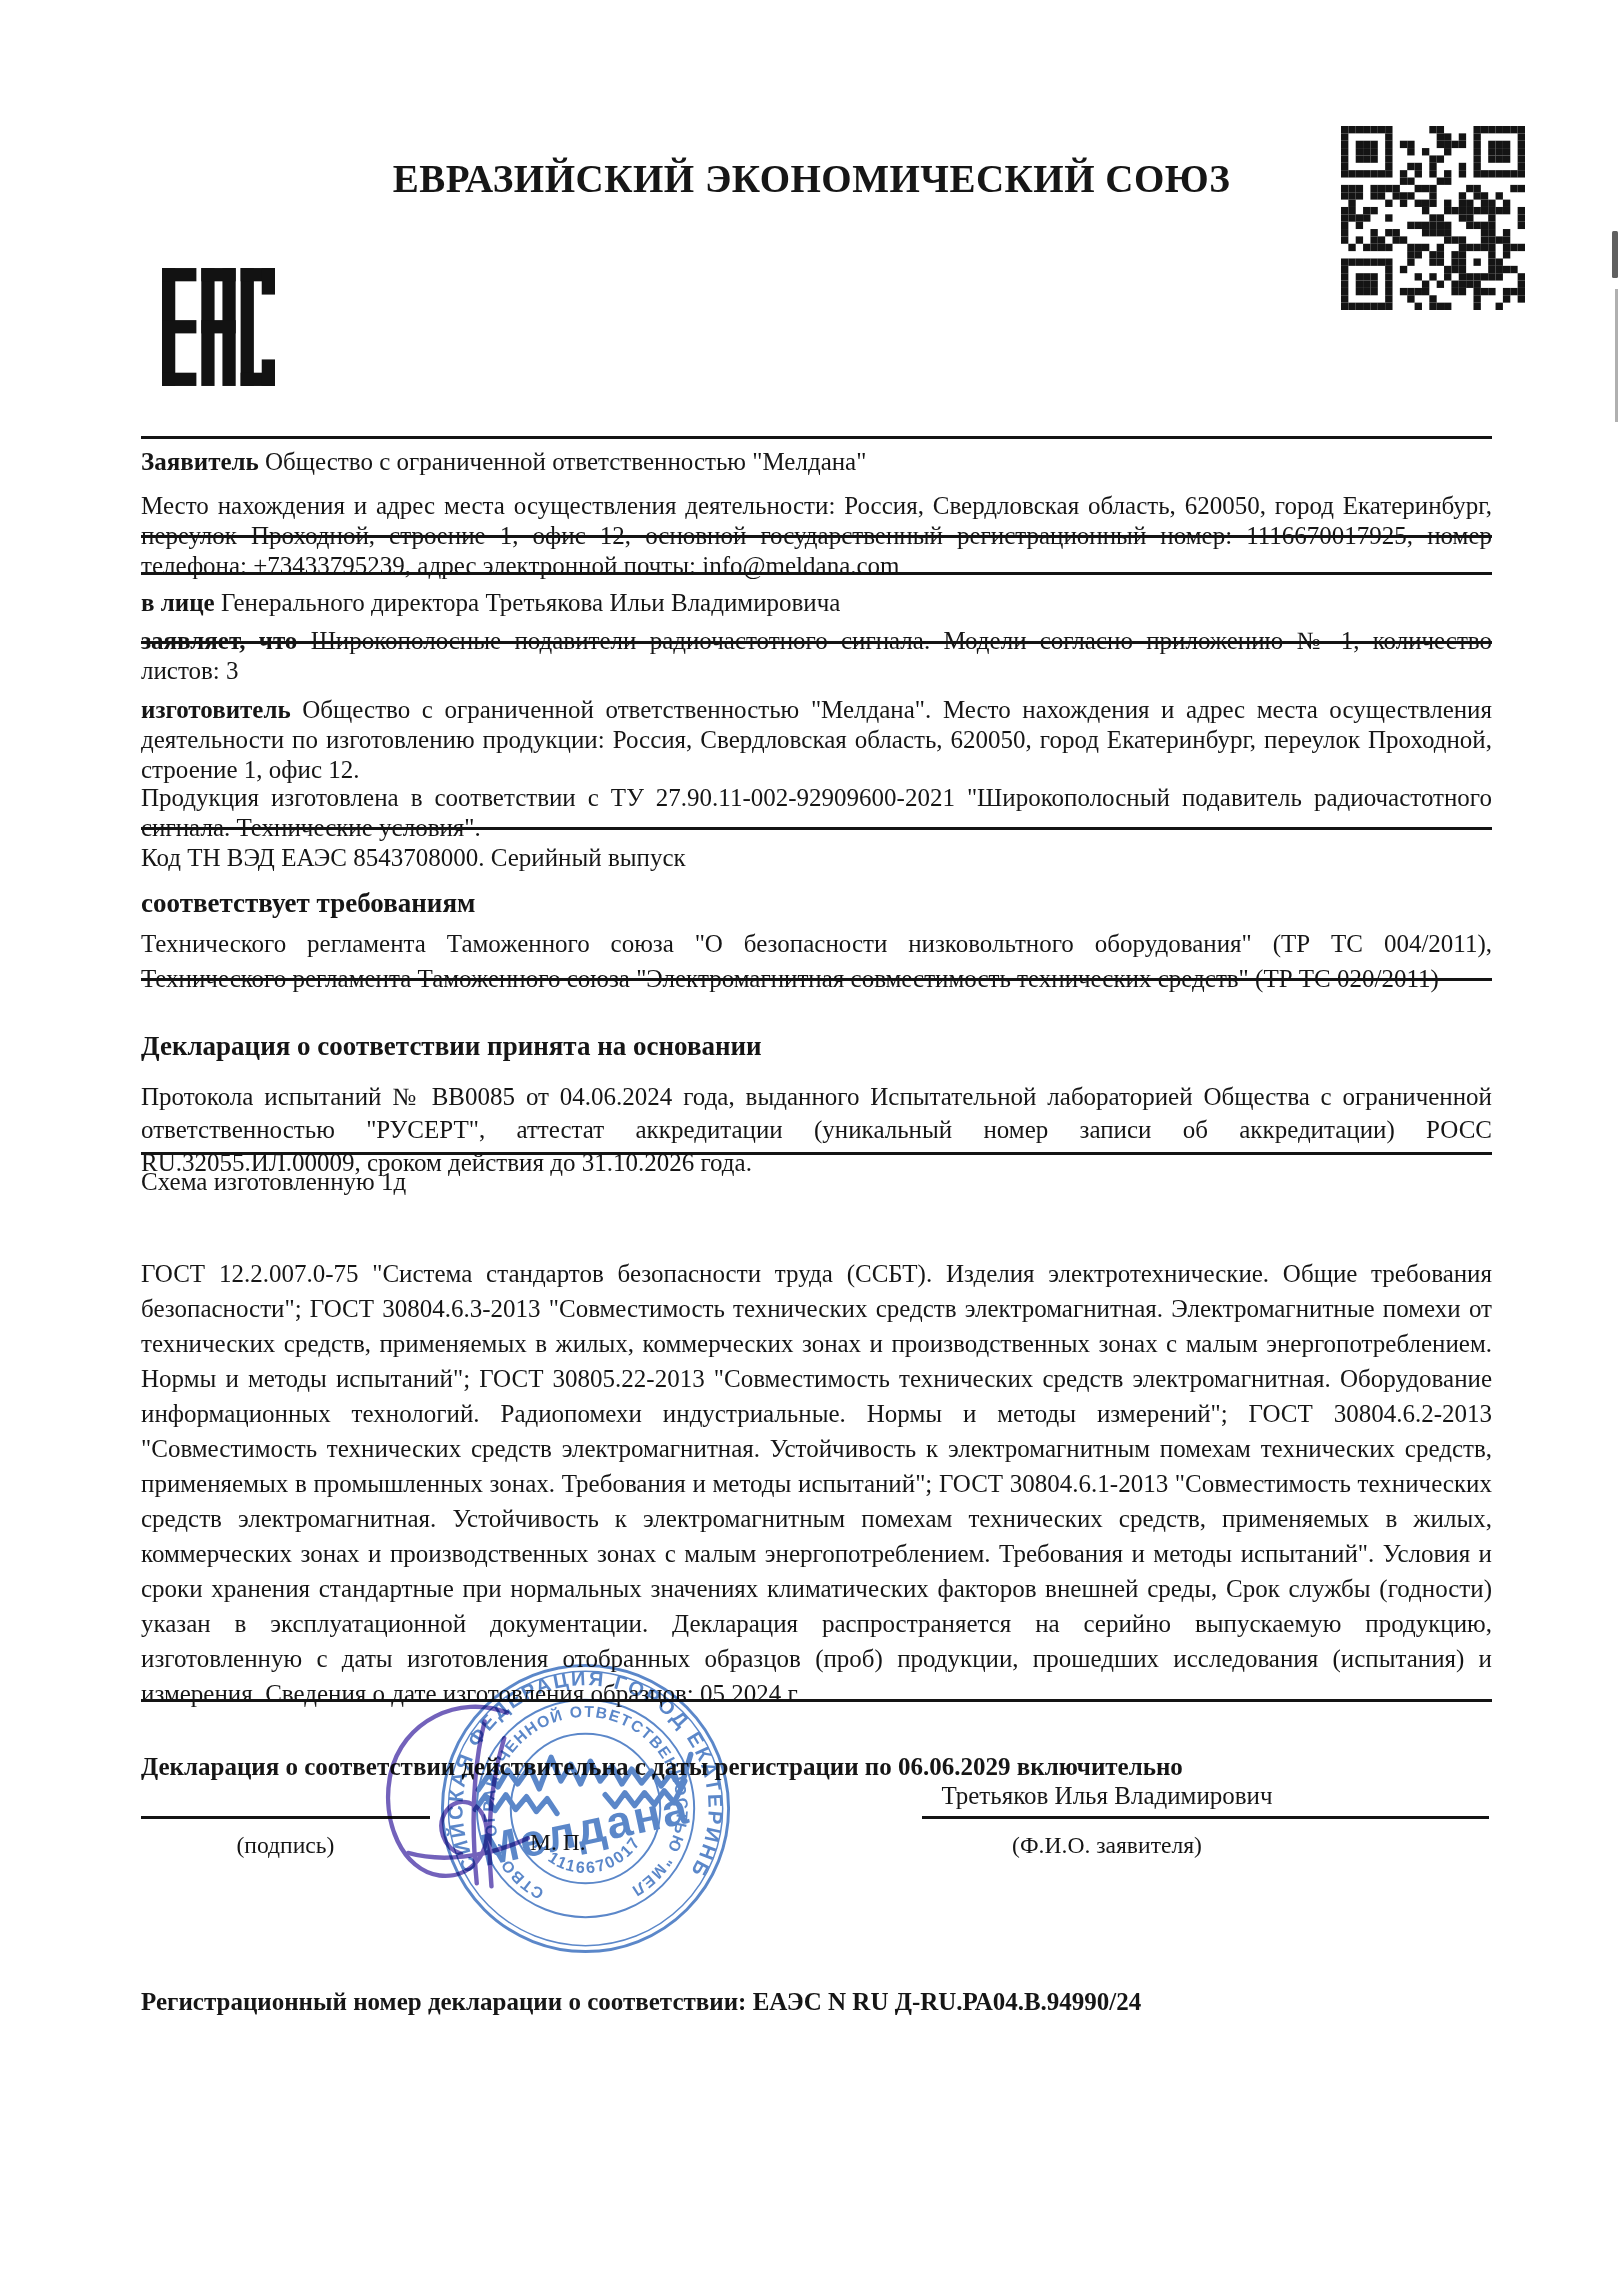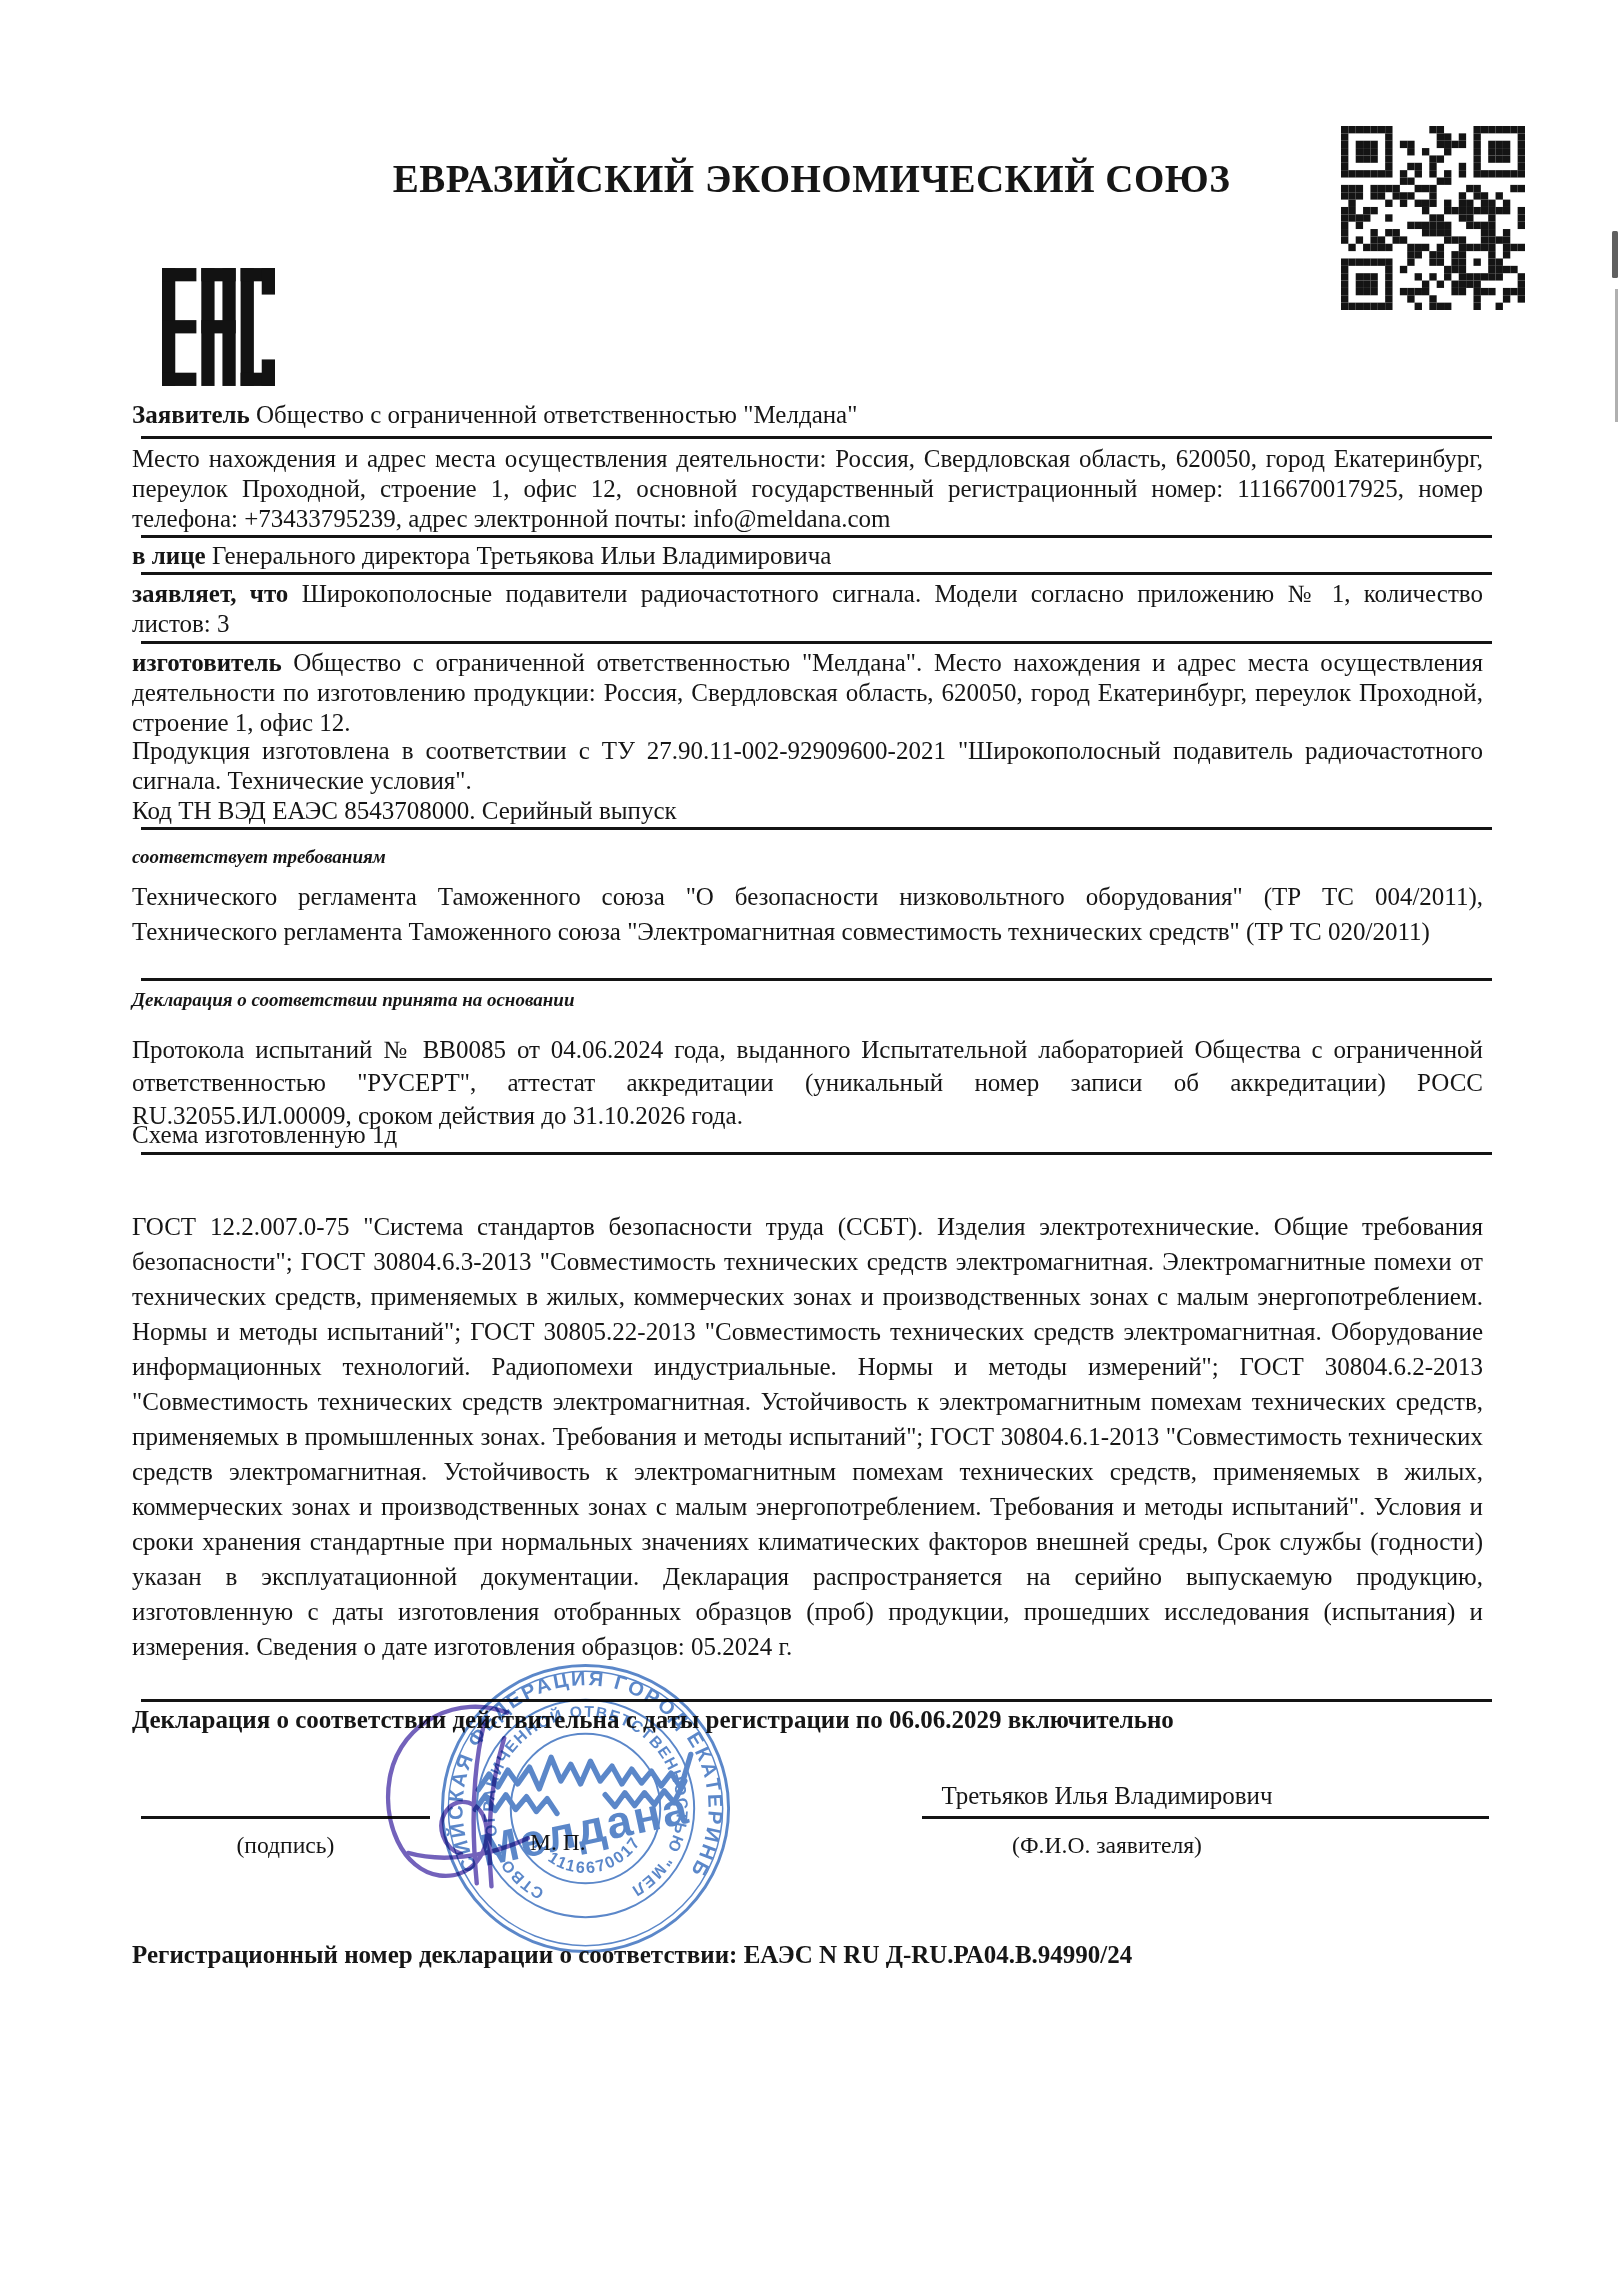--- a/index.html
+++ b/index.html
@@ -21,22 +21,22 @@
     line-height:56px;
     letter-spacing:0.5px;
   }
   .body-text{font-size:25px; line-height:30px;}
   .just{text-align:justify;}
   .lead{font-weight:700;}
   .hr{
     left:141px; width:1351px; height:2.9px;
     background:#141414;
   }
-  .col{left:132px; width:1351px;}
-  .hdr{font-weight:700; font-size:19px; line-height:29.5px;font-style:italic;}
+  .col{left:141px; width:1351px;margin-top:47px;}
+  .hdr{font-weight:700; font-size:27px; line-height:29.5px;}
   .gost{font-size:25px; line-height:35px;}
   .sigline{height:2.5px;background:#141414;}
   .caption{font-size:23.6px;}
   .center{text-align:center;}
   .boldline{font-weight:700;font-size:25px;line-height:30px;}
   .stamp-svg{left:438px; top:1661px; opacity:0.92; mix-blend-mode:multiply;}
   .sign-svg{left:361px; top:1691px; opacity:0.95; mix-blend-mode:multiply;}
   .artifact{background:#1c1c1c;}
   .stamp-ring-text{font-family:"Liberation Sans",sans-serif;}
 </style>

